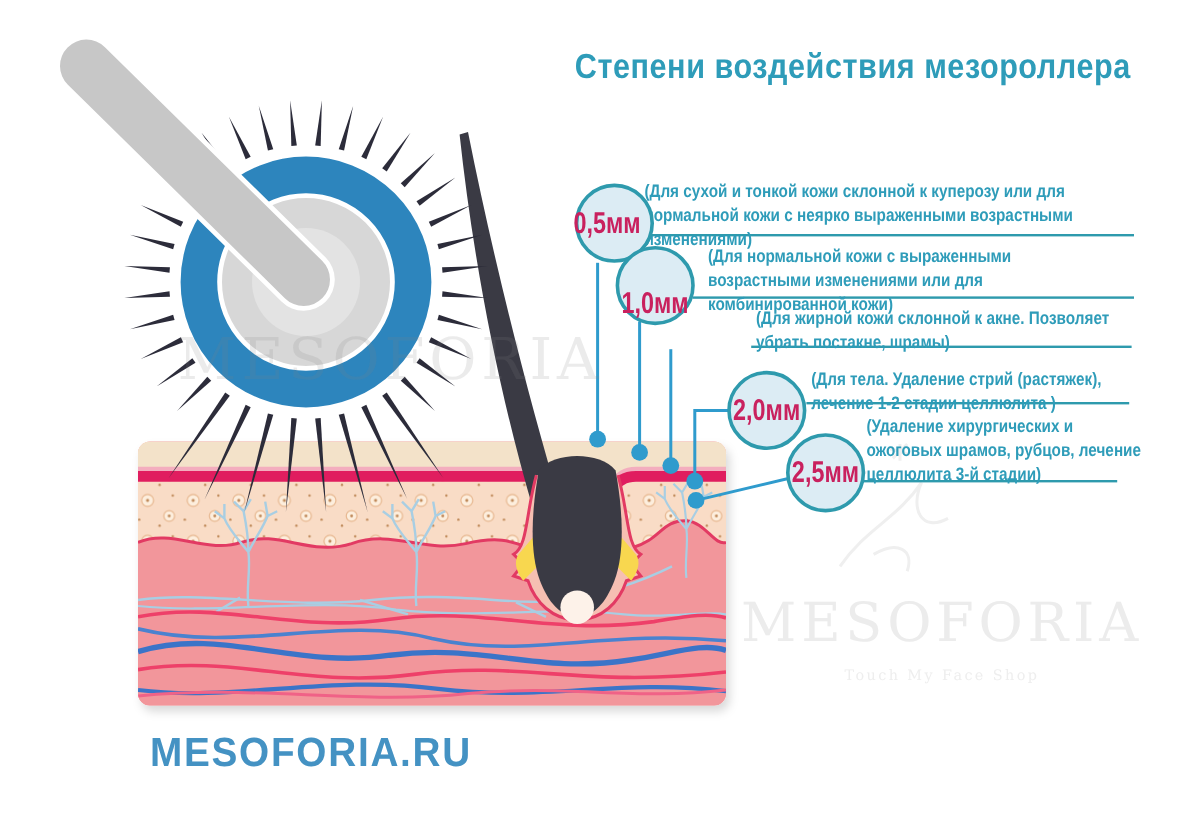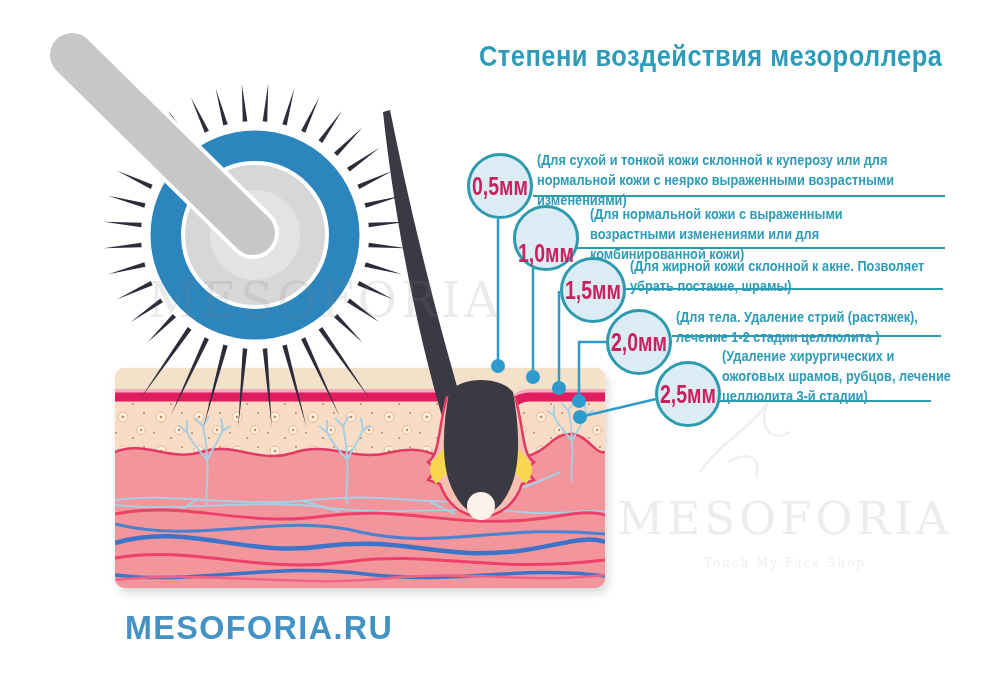--- a/index.html
+++ b/index.html
@@ -175,28 +175,25 @@
   <div class="wm-roller">MESOFORIA</div>
 
   <div class="title">Степени воздействия мезороллера</div>
 
   <div class="rule" style="left:533px;top:195px;width:412px;"></div>
   <div class="rule" style="left:577px;top:247px;width:368px;"></div>
   <div class="rule" style="left:626px;top:288px;width:317px;"></div>
   <div class="rule" style="left:672px;top:335px;width:269px;"></div>
   <div class="rule" style="left:720px;top:400px;width:211px;"></div>
 
-  <div class="depth-circle" style="left:467px;top:153px;">
+  <div class="depth-circle" style="left:479px;top:153px;justify-content:flex-end;">
     <span class="depth-value">0,5мм</span>
   </div>
   <div class="depth-circle" style="left:513px;top:205px;align-items:flex-end;">
     <span class="depth-value">1,0мм</span>
-  </div>
-  <div class="depth-circle" style="left:560px;top:257px;">
-    <span class="depth-value">1,5мм</span>
   </div>
   <div class="depth-circle" style="left:606px;top:309px;">
     <span class="depth-value">2,0мм</span>
   </div>
   <div class="depth-circle" style="left:655px;top:361px;">
     <span class="depth-value">2,5мм</span>
   </div>
 
   <div class="depth-desc" style="left:537px;top:150px;width:492px;">(Для сухой и тонкой кожи склонной к куперозу или для нормальной кожи с неярко выраженными возрастными изменениями)</div>
   <div class="depth-desc" style="left:590px;top:204px;width:392px;">(Для нормальной кожи с выраженными возрастными изменениями или для комбинированной кожи)</div>

